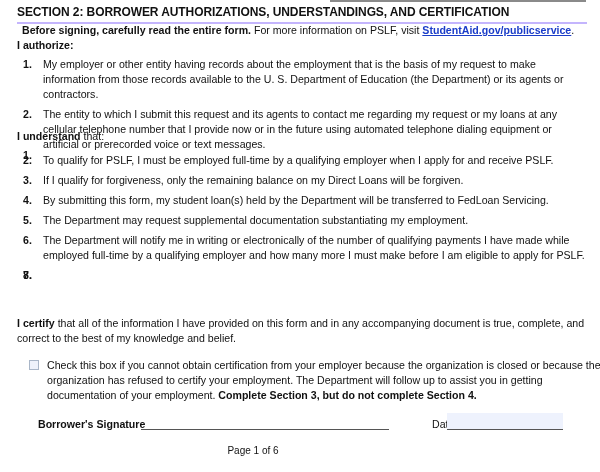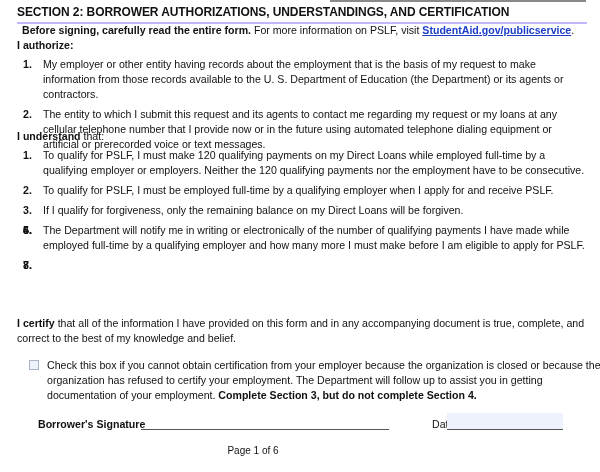--- a/index.html
+++ b/index.html
@@ -52,25 +52,25 @@
 <div class="lead" style="top:39px;"><b>I authorize:</b></div>
 
 <ol class="list" style="top:57px;">
   <li><span class="num">1.</span><span>My employer or other entity having records about the employment that is the basis of my request to make information from those records available to the U. S. Department of Education (the Department) or its agents or contractors.</span></li>
   <li><span class="num">2.</span><span>The entity to which I submit this request and its agents to contact me regarding my request or my loans at any cellular telephone number that I provide now or in the future using automated telephone dialing equipment or artificial or prerecorded voice or text messages.</span></li>
 </ol>
 
 <div class="lead" style="top:130px;"><b>I understand</b><span> that:</span></div>
 
 <ol class="list" style="top:148px;">
-  <li><span class="num">1.</span><span>To qualify for PSLF, I must make 120 qualifying payments on my Direct Loans while employed full-time by a qualifying employer or employers. Neither the 120 qualifying payments nor the employment have to be consecutive.</span></li>
+  <li><span class="num">1.</span></li>
   <li><span class="num">2.</span><span>To qualify for PSLF, I must be employed full-time by a qualifying employer when I apply for and receive PSLF.</span></li>
   <li><span class="num">3.</span><span>If I qualify for forgiveness, only the remaining balance on my Direct Loans will be forgiven.</span></li>
-  <li><span class="num">4.</span></li>
-  <li><span class="num">5.</span></li>
+  <li><span class="num">4.</span><span>By submitting this form, my student loan(s) held by the Department will be transferred to FedLoan Servicing.</span></li>
+  <li><span class="num">5.</span><span>The Department may request supplemental documentation substantiating my employment.</span></li>
   <li><span class="num">6.</span><span>The Department will notify me in writing or electronically of the number of qualifying payments I have made while employed full-time by a qualifying employer and how many more I must make before I am eligible to apply for PSLF.</span></li>
   <li><span class="num">7.</span></li>
   <li><span class="num">8.</span></li>
 </ol>
 
 <div class="certify"><b>I certify</b><span> that all of the information I have provided on this form and in any accompanying document is true, complete, and correct to the best of my knowledge and belief.</span></div>
 
 <div class="checkbox-row">
   <span class="checkbox"></span>
   <span>Check this box if you cannot obtain certification from your employer because the organization is closed or because the organization has refused to certify your employment. The Department will follow up to assist you in getting documentation of your employment. </span><b>Complete Section 3, but do not complete Section 4.</b>

